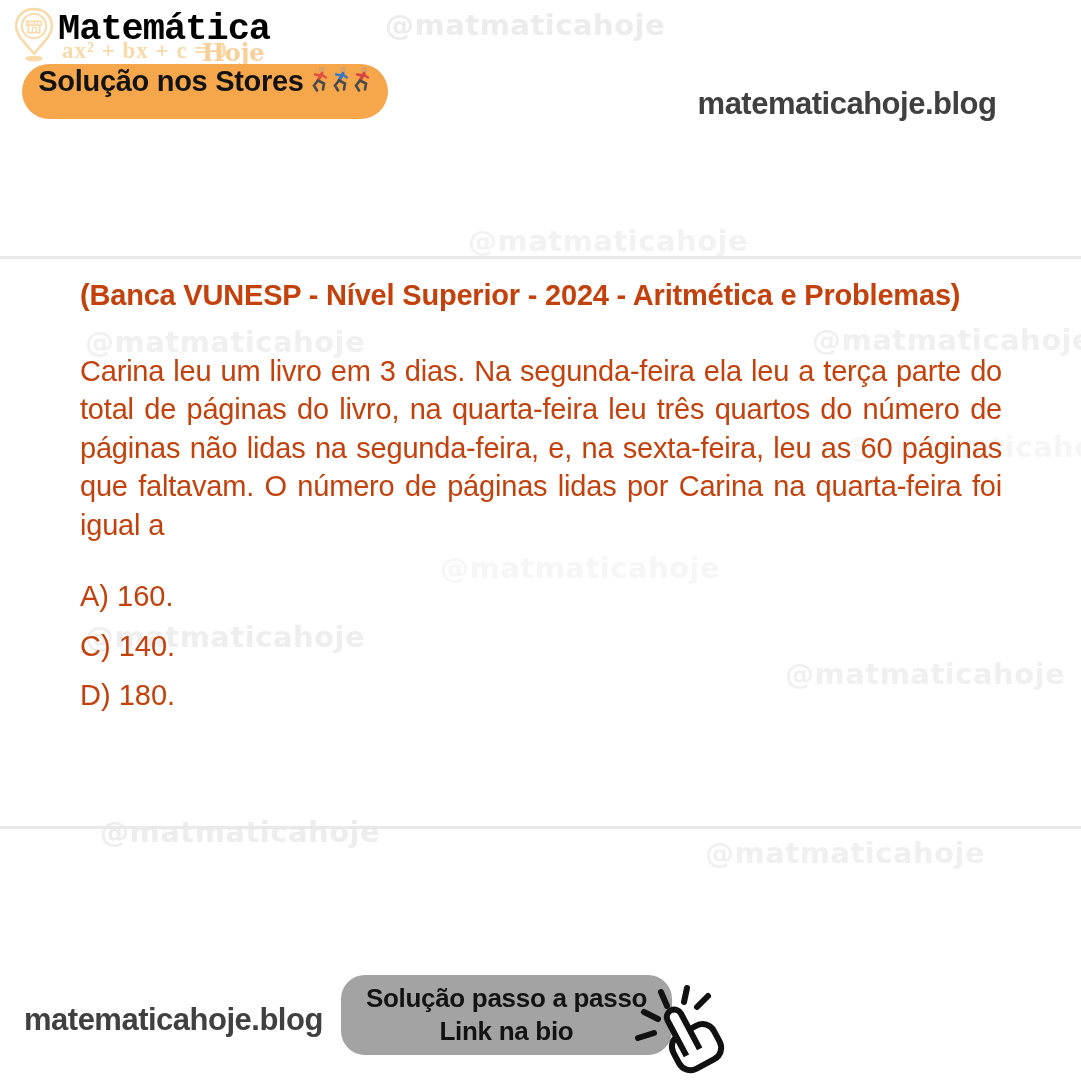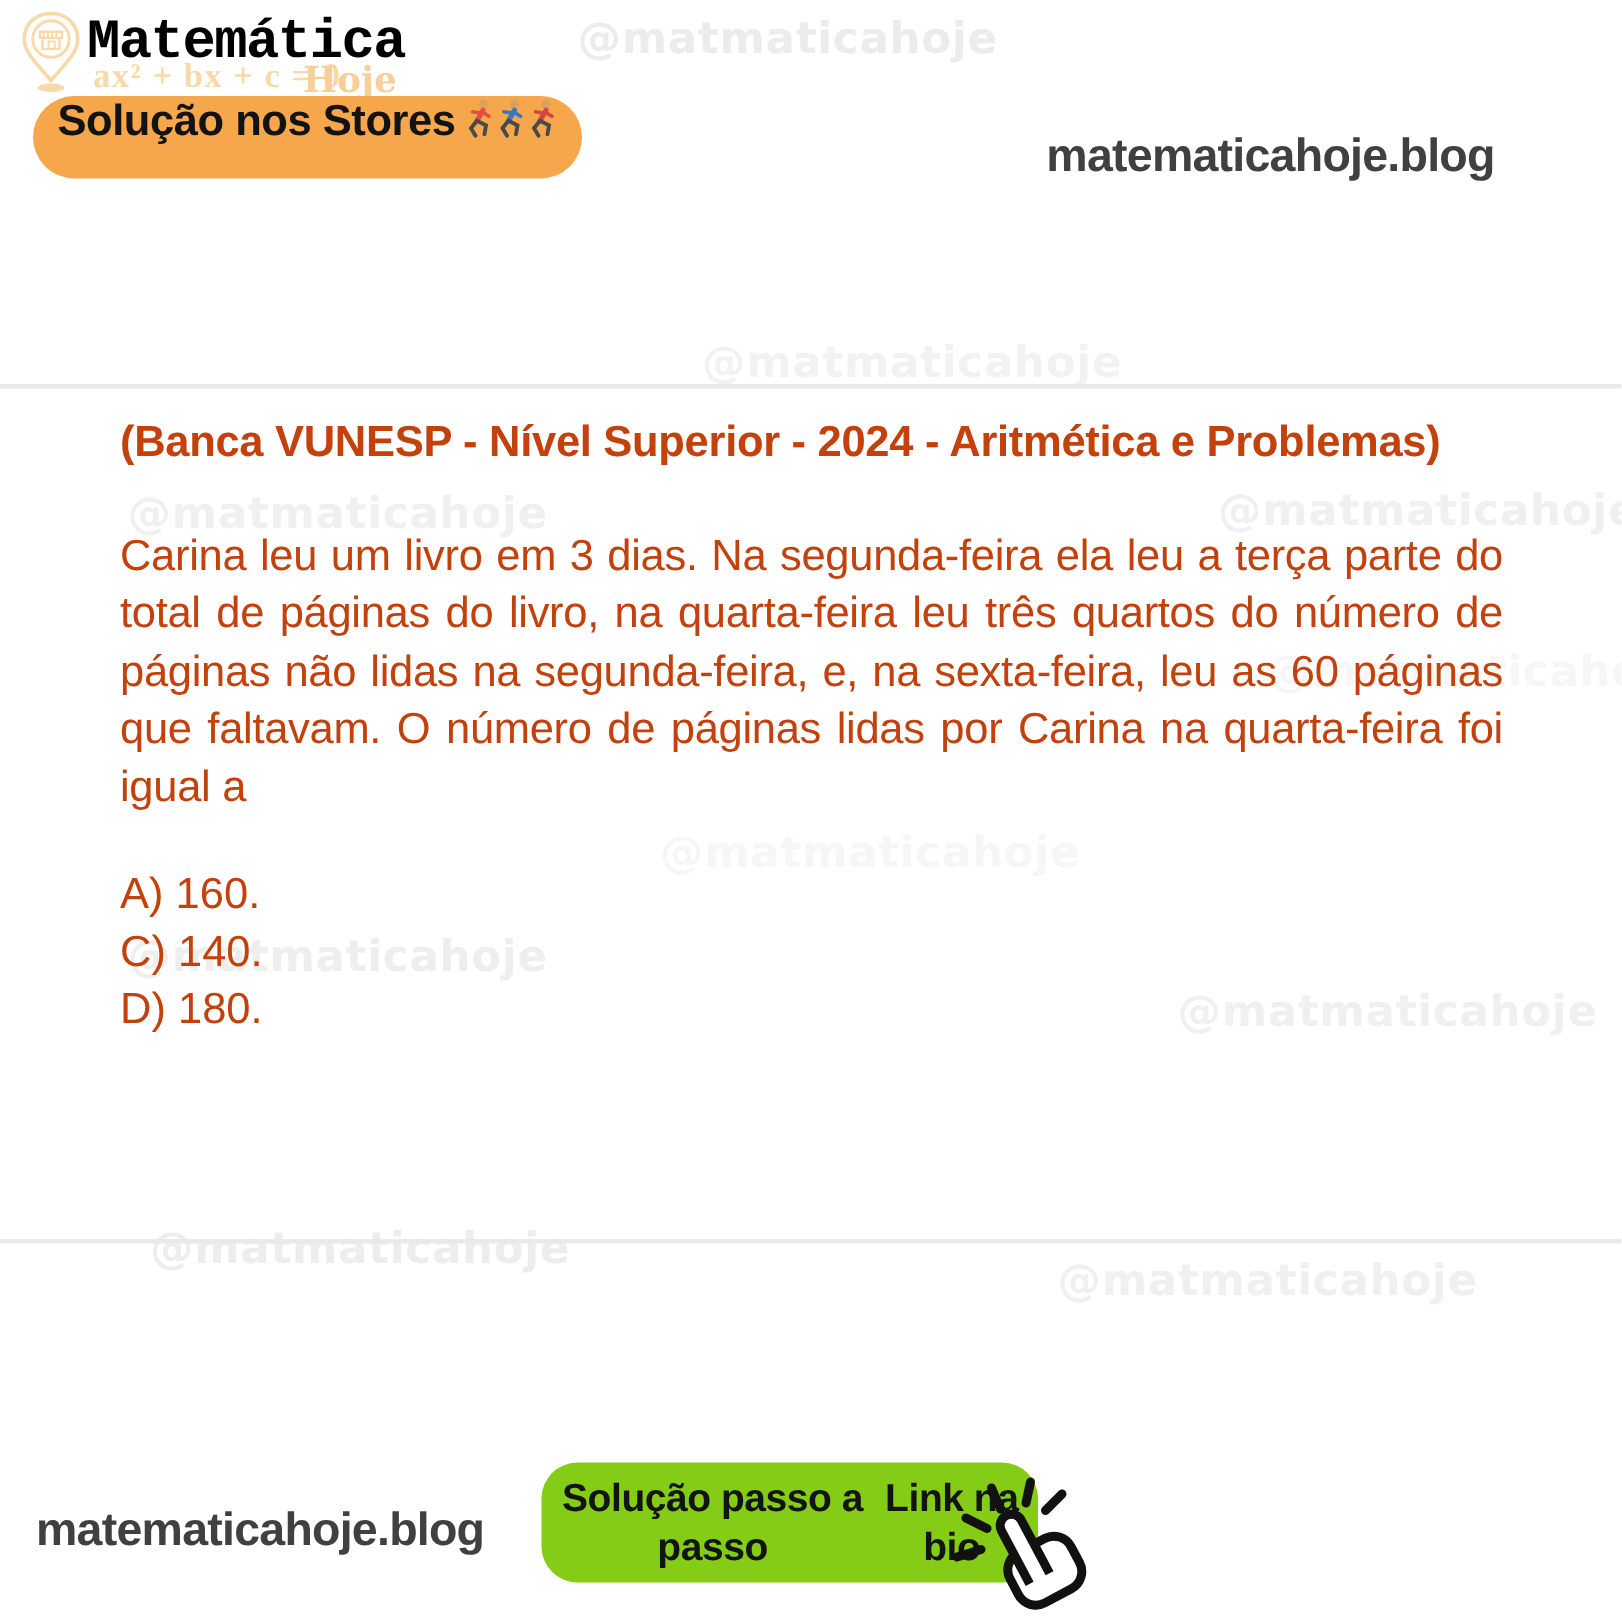--- a/index.html
+++ b/index.html
@@ -56,31 +56,31 @@
     position:absolute;left:80px;top:276px;width:922px;z-index:1;
     font-size:29px;line-height:38.5px;color:#c2410c;
   }
   .q-source{
     font-weight:bold;text-align:justify;margin:0 0 37px 0;letter-spacing:-.2px;
   }
   .q-statement{
     text-align:justify;margin:0 0 33px 0;letter-spacing:-.2px;
   }
   .q-options{margin:0;}
-  .q-option{white-space:nowrap;}
+  .q-option{white-space:nowrap;margin-top:11px;}
   
   .site-bottom{
     position:absolute;left:24px;top:1002px;width:320px;
     font-weight:bold;font-size:31px;color:#404040;letter-spacing:-.5px;z-index:2;
   }
   .pill-bottom{
     position:absolute;left:341px;top:975px;width:331px;height:80px;
-    background:#84cc16;border-radius:24px;z-index:2;
-    display:flex;flex-direction:row;align-items:center;justify-content:center;
-    border:none;cursor:pointer;margin-left:20px;
+    background:#a3a3a3;border-radius:24px;z-index:2;
+    display:flex;flex-direction:column;align-items:center;justify-content:center;
+    border:none;cursor:pointer;
   }
   .pill-bottom-line{
     font-weight:bold;font-size:26px;color:#131313;line-height:33px;letter-spacing:-.3px;
   }
   .hand-icon{position:absolute;left:630px;top:976px;z-index:3;}
 </style>
 </head>
 <body>
 
 <div class="wm" style="left:385px;top:8px;color:#ececec;">@matmaticahoje</div>

